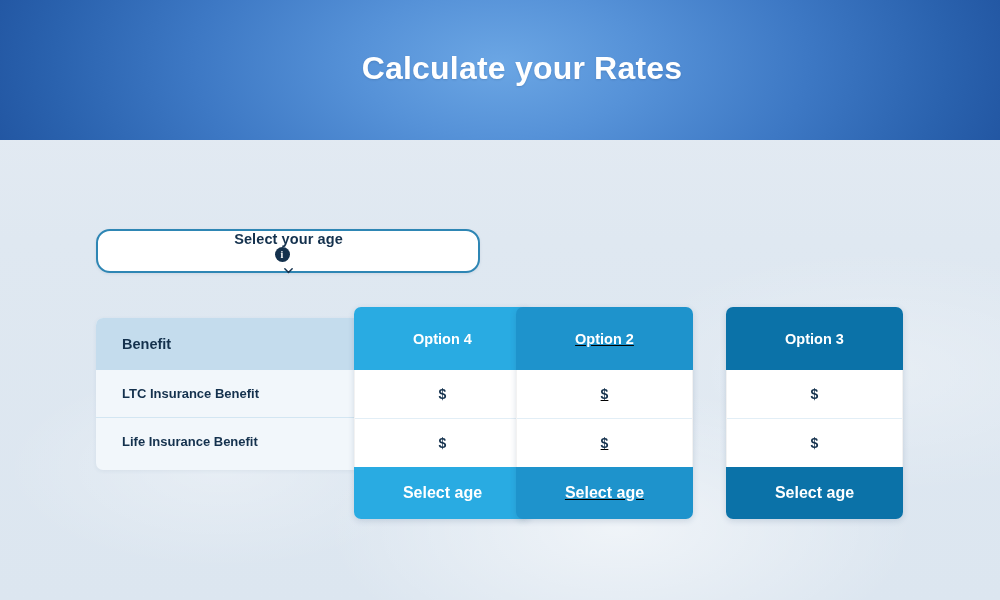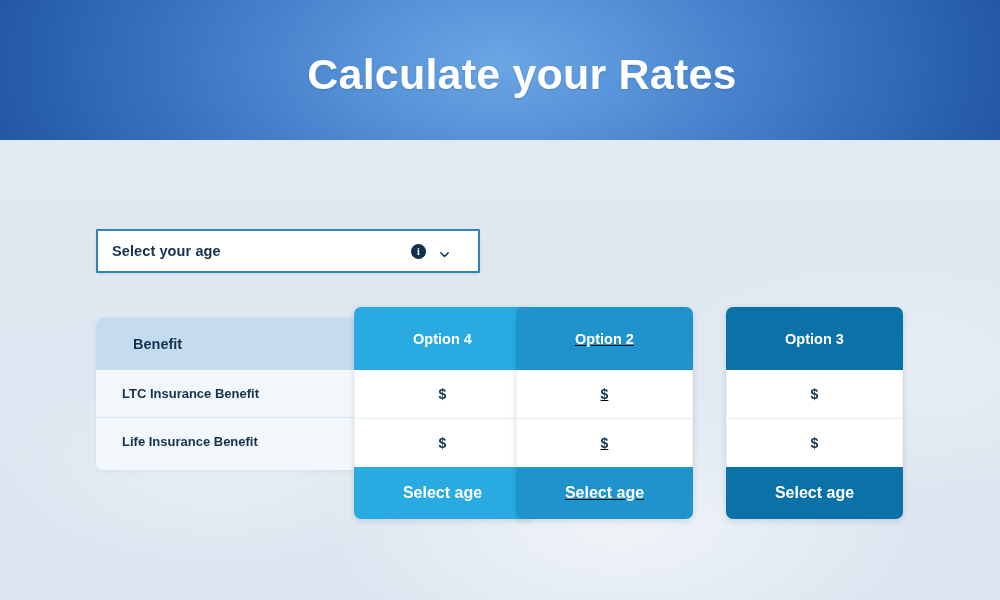--- a/index.html
+++ b/index.html
@@ -38,42 +38,43 @@
     background:
       radial-gradient(ellipse 640px 340px at 50% 45%, #6ba6e4 0%, #5692d8 22%, #3d78c4 48%, #2a62ae 70%, #1e509c 88%, #1a4a93 100%);
     overflow: hidden;
   }
   #banner-title {
     position: absolute;
     left: 0; right: 0;
     top: 50px;
     text-align: center;
     color: #ffffff;
-    font-size: 43px;
+    font-size: 32px;
     font-weight: bold;
     letter-spacing: 0.2px;
     text-shadow: 0 1px 2px rgba(20,50,90,0.18);
     margin-left: 44px;
   }
 
   
   #age-select {
     position: absolute;
     left: 96px;
     top: 229px;
     width: 384px;
     height: 44px;
     background: #ffffff;
     border: 2px solid #2e86b4;
-    border-radius: 1px;
-    display: flex;
-    align-items: center;
-    padding: 0 28px 0 14px;
+    border-radius: 14px;
+    display: flex;
+    align-items: center;
+    padding: 0 13px 0 14px;
     box-shadow: 0 1px 3px rgba(30,70,110,0.10);
     cursor: pointer;
+    flex-direction: column;
   }
   #age-select-label {
     flex: 1;
     color: #14314d;
     font-size: 14.5px;
     font-weight: bold;
     letter-spacing: 0.1px;
   }
   .info-icon {
     width: 15px;
@@ -117,21 +118,21 @@
     border-radius: 7px 0 0 7px;
     overflow: hidden;
     background: #f2f7fb;
     box-shadow: 0 1px 4px rgba(40,80,120,0.07);
   }
   #benefit-head {
     height: 52px;
     background: #c4dced;
     display: flex;
     align-items: center;
-    padding-left: 37px;
+    padding-left: 26px;
     color: #14314d;
     font-size: 14.5px;
     font-weight: bold;
   }
   .benefit-row {
     height: 47px;
     display: flex;
     align-items: center;
     padding-left: 26px;
     color: #14314d;

